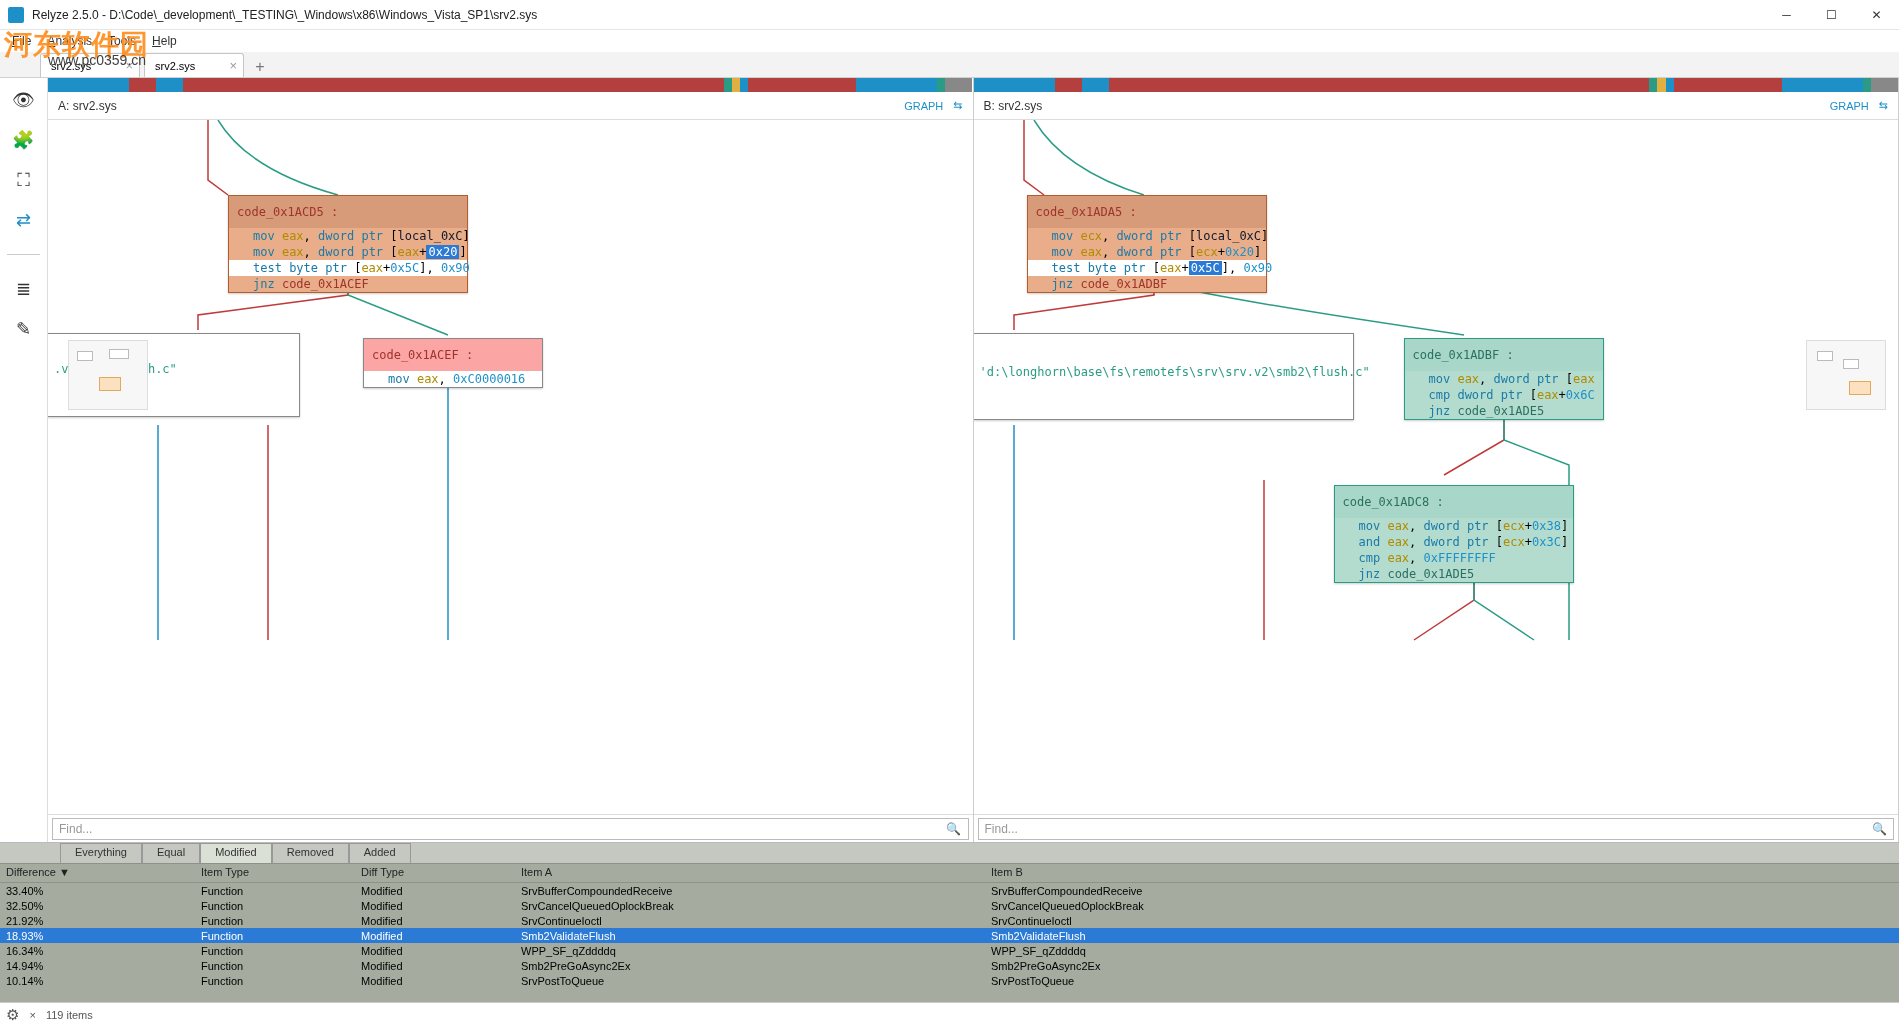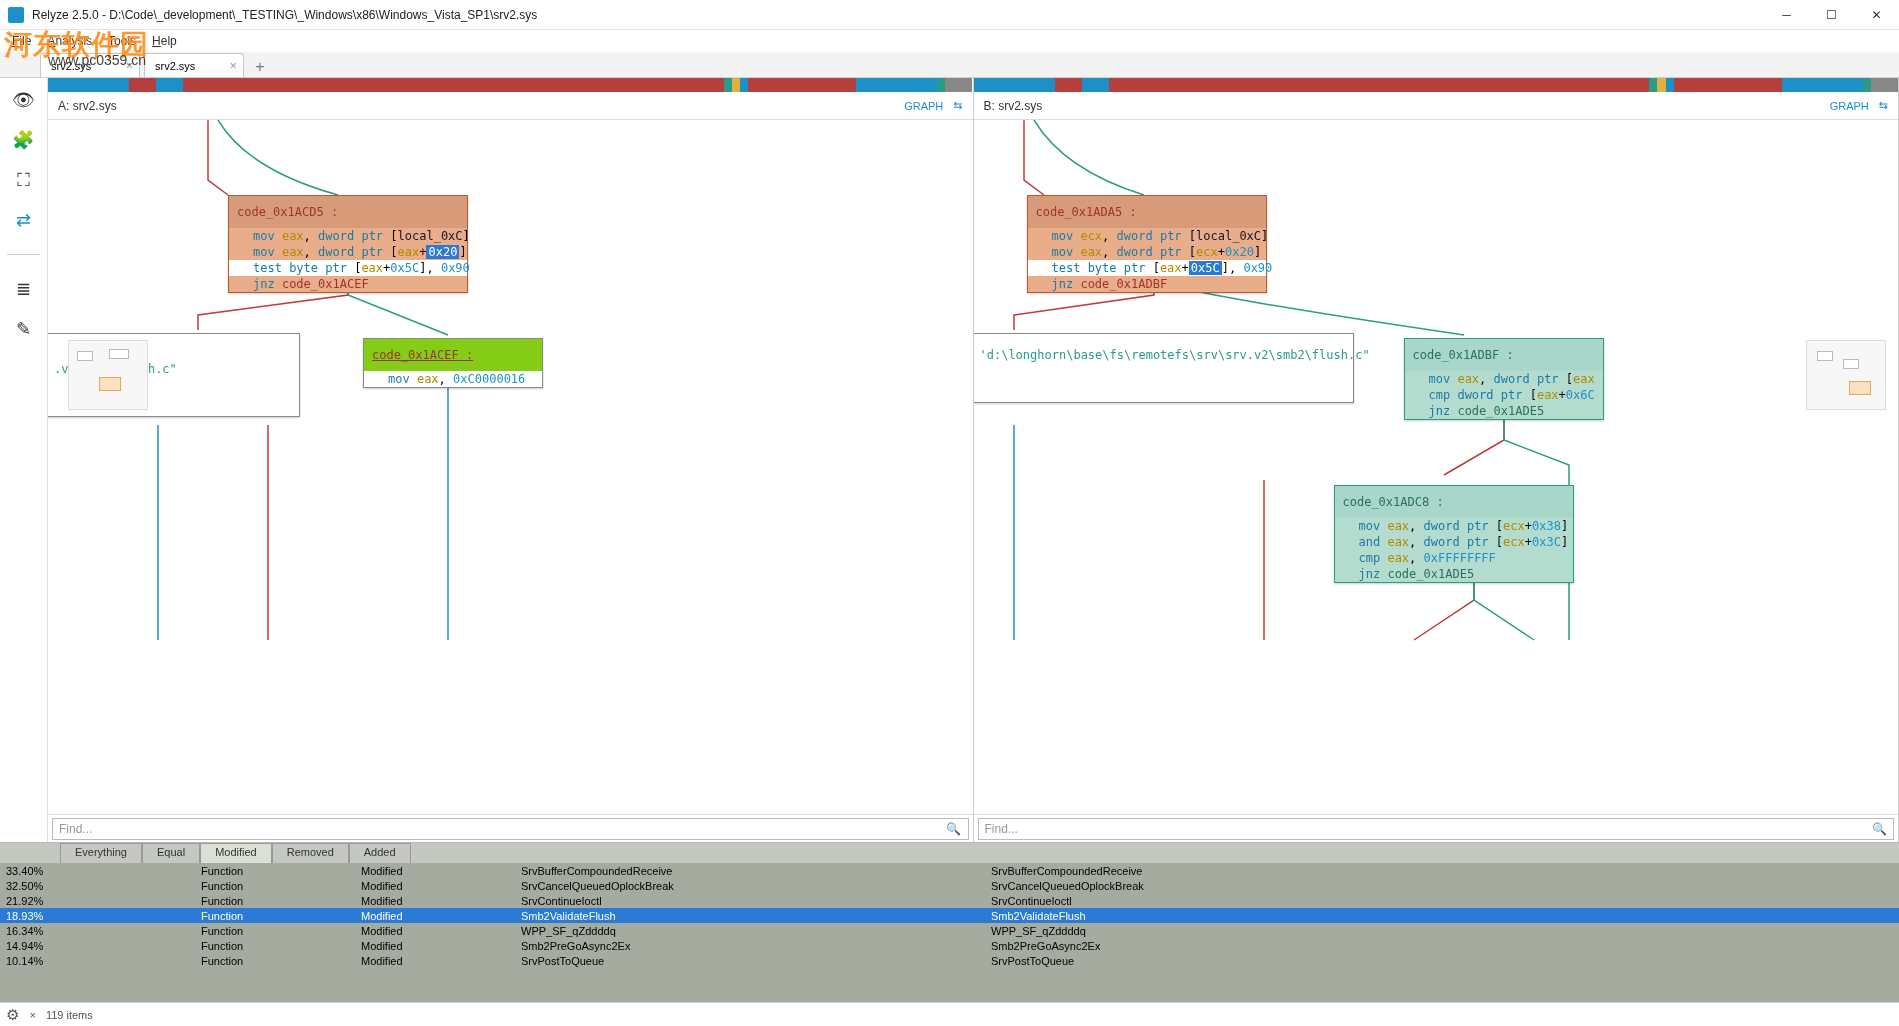--- a/index.html
+++ b/index.html
@@ -154,21 +154,21 @@
 
         <div class="node" style="left:180px; top:75px; width:240px;">
           <div class="head"><span class="fn">code_0x1ACD5 :</span></div>
           <div class="row bg-o"><span class="kw">mov</span> <span class="rg">eax</span>, <span class="kw">dword ptr</span> [<span class="lb">local_0xC</span>]</div>
           <div class="row bg-o"><span class="kw">mov</span> <span class="rg">eax</span>, <span class="kw">dword ptr</span> [<span class="rg">eax</span>+<span class="hl">0x20</span>]</div>
           <div class="row bg-w"><span class="kw">test</span> <span class="kw">byte ptr</span> [<span class="rg">eax</span>+<span class="nm">0x5C</span>], <span class="nm">0x90</span></div>
           <div class="row bg-o"><span class="kw">jnz</span> <span class="fn">code_0x1ACEF</span></div>
         </div>
 
         <div class="node node-plain" style="left:315px; top:218px; width:180px;">
-          <div class="head" style="background:#84cc16;color:#a0342a;text-decoration:underline;"><span class="fn">code_0x1ACEF :</span></div>
+          <div class="head" style="background:#fca5a5;color:#a0342a;"><span class="fn">code_0x1ACEF :</span></div>
           <div class="row bg-w"><span class="kw">mov</span> <span class="rg">eax</span>, <span class="nm">0xC0000016</span></div>
         </div>
 
         <div class="node node-plain" style="left:0px; top:213px; width:252px; padding:28px 6px 40px 6px; border-left:none;">
           <span class="str">.v2\smb2\flush.c"</span>
         </div>
 
         <div class="minimap-thumb" style="left:20px; top:220px;">
           <div class="m-box" style="left:30px;top:36px;width:22px;height:14px;"></div>
           <div class="m-box" style="left:8px;top:10px;width:16px;height:10px;background:#fff;border-color:#bbb;"></div>
@@ -234,21 +234,21 @@
         </div>
 
         <div class="node node-green" style="left:360px; top:365px; width:240px;">
           <div class="head"><span>code_0x1ADC8 :</span></div>
           <div class="row bg-g"><span class="kw">mov</span> <span class="rg">eax</span>, <span class="kw">dword ptr</span> [<span class="rg">ecx</span>+<span class="nm">0x38</span>]</div>
           <div class="row bg-g"><span class="kw">and</span> <span class="rg">eax</span>, <span class="kw">dword ptr</span> [<span class="rg">ecx</span>+<span class="nm">0x3C</span>]</div>
           <div class="row bg-g"><span class="kw">cmp</span> <span class="rg">eax</span>, <span class="nm">0xFFFFFFFF</span></div>
           <div class="row bg-g"><span class="kw">jnz</span> <span class="fn" style="color:#2a7060">code_0x1ADE5</span></div>
         </div>
 
-        <div class="node node-plain" style="left:0px; top:213px; width:380px; padding:14px 6px 40px 6px; border-left:none;">
+        <div class="node node-plain" style="left:0px; top:213px; width:380px; padding:31px 6px 40px 6px; border-left:none;">
           <span class="str">'d:\longhorn\base\fs\remotefs\srv\srv.v2\smb2\flush.c"</span>
         </div>
 
         <div class="minimap-thumb" style="right:12px; top:220px;">
           <div class="m-box" style="left:42px;top:40px;width:22px;height:14px;"></div>
           <div class="m-box" style="left:10px;top:10px;width:16px;height:10px;background:#fff;border-color:#bbb;"></div>
           <div class="m-box" style="left:36px;top:18px;width:16px;height:10px;background:#fff;border-color:#bbb;"></div>
         </div>
       </div>
       <div class="find-row">
@@ -262,20 +262,27 @@
 </div>
 
 <div class="bottom">
   <div class="sub-tabs">
     <div class="st">Everything</div>
     <div class="st">Equal</div>
     <div class="st active">Modified</div>
     <div class="st">Removed</div>
     <div class="st">Added</div>
   </div>
+  <div class="diff-header">
+    <div class="col-diff">Difference ▼</div>
+    <div class="col-type">Item Type</div>
+    <div class="col-dtype">Diff Type</div>
+    <div class="col-a">Item A</div>
+    <div class="col-b">Item B</div>
+  </div>
   <div class="diff-body" id="diff-body">
       <div class="diff-row">
         <div class="col-diff">33.40%</div>
         <div class="col-type">Function</div>
         <div class="col-dtype">Modified</div>
         <div class="col-a">SrvBufferCompoundedReceive</div>
         <div class="col-b">SrvBufferCompoundedReceive</div>
       </div>
       <div class="diff-row">
         <div class="col-diff">32.50%</div>

